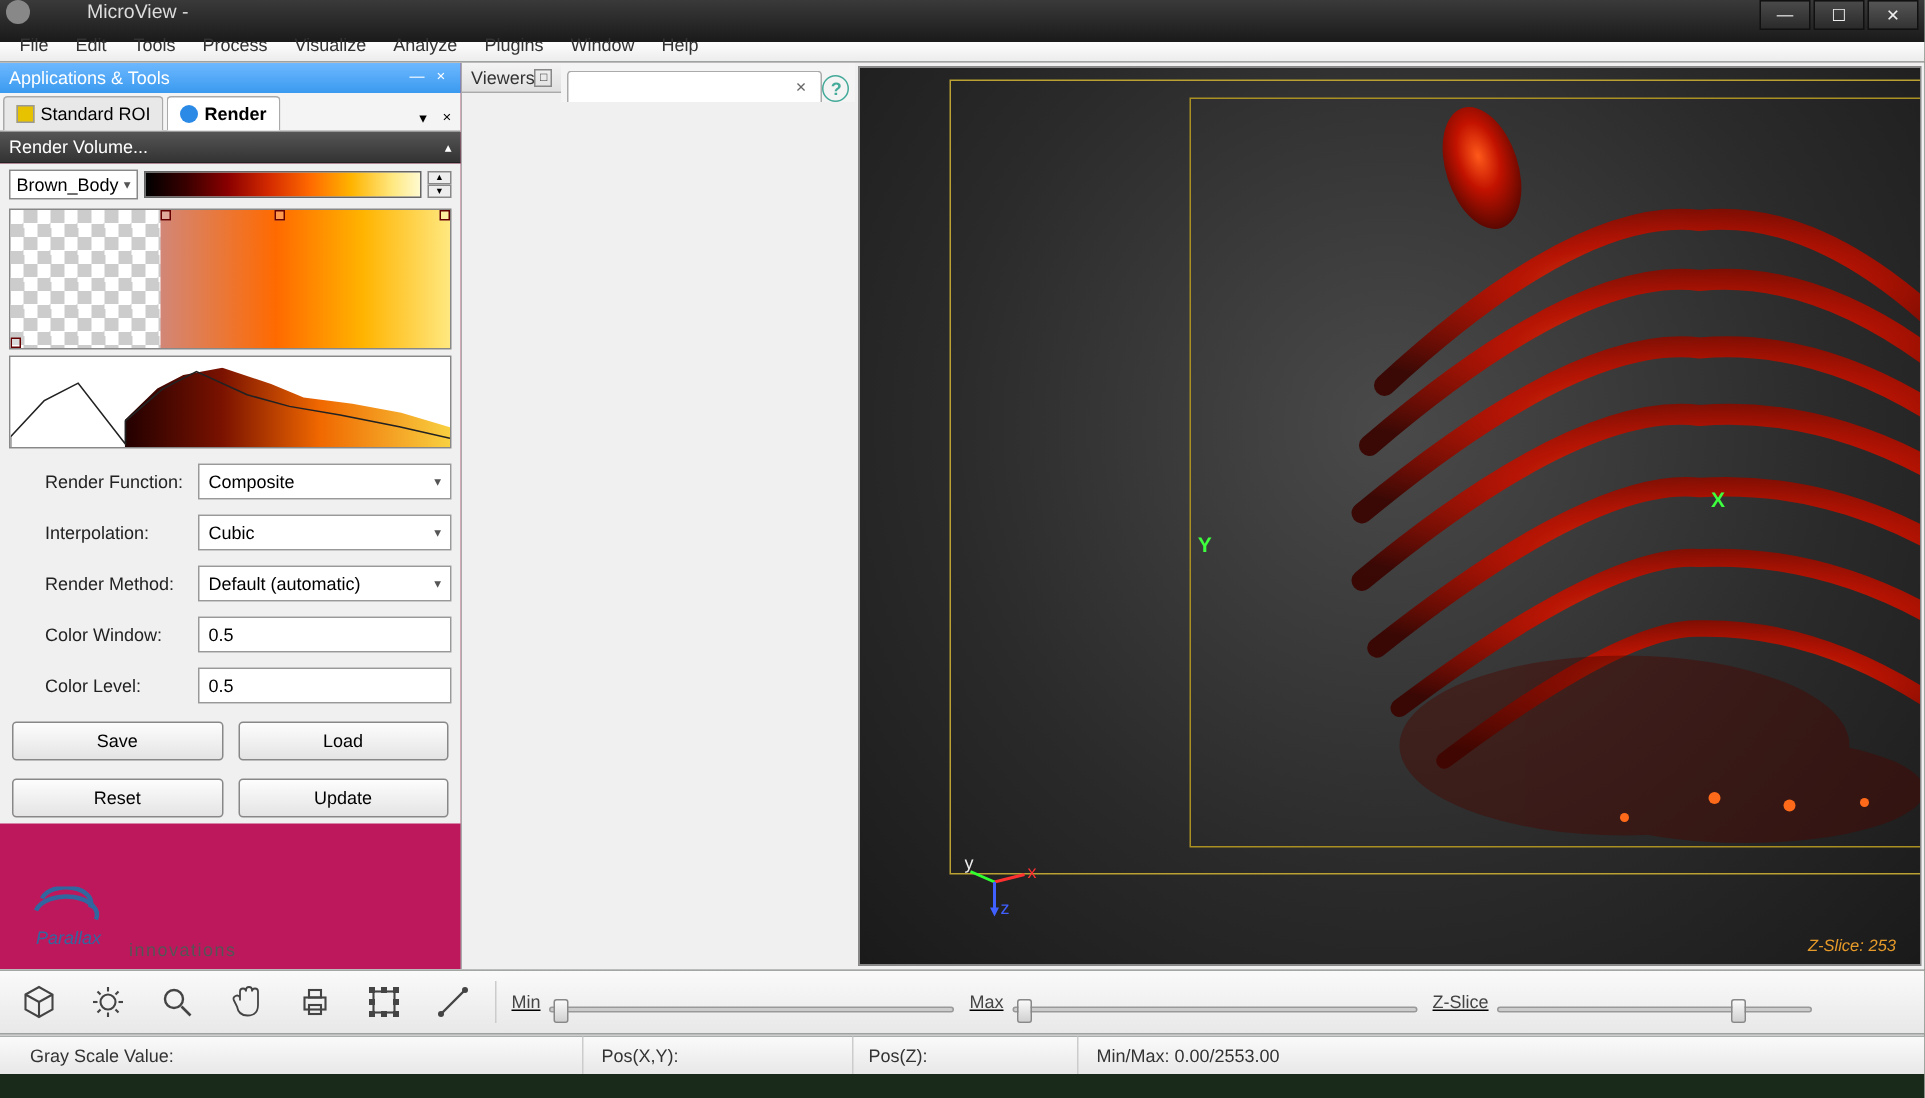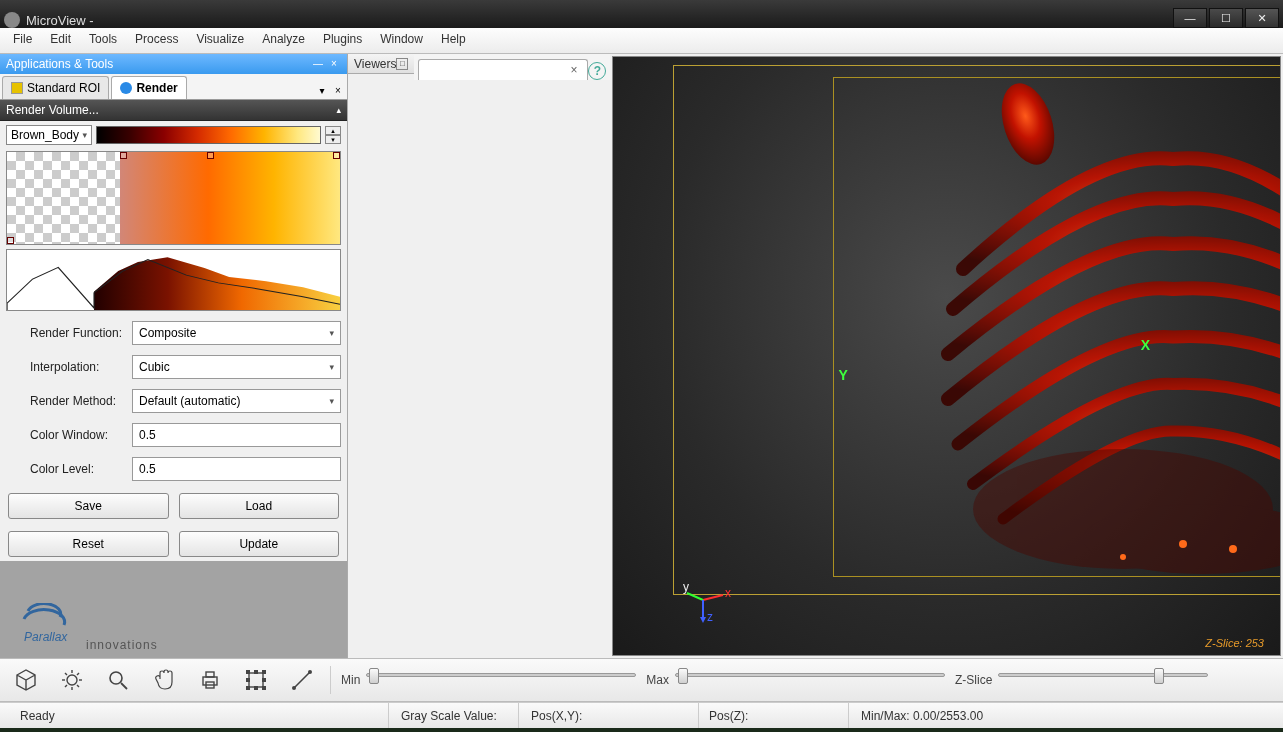--- a/index.html
+++ b/index.html
@@ -1,30 +1,30 @@
 <!DOCTYPE html>
 <html><head>
 <meta charset="utf-8">
 <style>
 * { box-sizing: border-box; margin: 0; padding: 0; font-family: 'Segoe UI', Tahoma, sans-serif; font-size: 12px; }
 body { background: #1a2a1a; width: 1283px; height: 732px; overflow: hidden; }
 
-.titlebar { height: 28px; background: linear-gradient(#3a3a3a, #1a1a1a); display: flex; align-items: flex-end; padding: 0 4px; color: #ddd; }
+.titlebar { height: 28px; background: linear-gradient(#3a3a3a, #1a1a1a); display: flex; align-items: flex-start; padding: 0 4px; color: #ddd; gap: 32px; }
 .titlebar-icon { width: 16px; height: 16px; background: #888; border-radius: 50%; margin-right: 6px; }
 .titlebar-text { flex: 1; font-size: 13px; }
 .win-btns { display: flex; }
 .win-btn { width: 34px; height: 20px; background: linear-gradient(#4a4a4a,#2a2a2a); border: 1px solid #111; margin-left: 2px; display: flex; align-items: center; justify-content: center; color: #eee; font-size: 11px; cursor: pointer; }
 .win-btn.close { background: linear-gradient(#555,#333); }
 
-.menubar { height: 26px; background: linear-gradient(#fdfdfd,#ececec); border-bottom: 1px solid #bbb; display: flex; align-items: flex-start; padding: 0 4px; }
+.menubar { height: 14px; background: linear-gradient(#fdfdfd,#ececec); border-bottom: 1px solid #bbb; display: flex; align-items: flex-end; padding: 0 4px; }
 .menu-item { padding: 4px 9px; color: #333; cursor: pointer; }
 
 .main { display: flex; height: 604px; }
 
-.left-panel { width: 348px; background: #a3a3a3; display: flex; flex-direction: column; border-right: 1px solid #aaa; }
+.left-panel { width: 308px; background: #be185d; display: flex; flex-direction: column; border-right: 1px solid #aaa; }
 
 .apps-header { height: 20px; background: linear-gradient(#6db8ff,#3a9aef); color: #fff; font-size: 11px; display: flex; align-items: center; padding: 0 6px; justify-content: space-between; }
 .apps-header-title { flex: 1; }
 .hdr-btns { display: flex; gap: 2px; }
 .hdr-btn { width: 14px; height: 14px; color: #fff; font-size: 10px; text-align: center; line-height: 14px; cursor: pointer; }
 
 .tabbar { height: 26px; background: #f4f4f4; display: flex; align-items: flex-end; padding: 0 2px; border-bottom: 1px solid #999; }
 .tab { display: flex; align-items: center; padding: 4px 8px; background: #e8e8e8; border: 1px solid #aaa; border-bottom: none; border-radius: 3px 3px 0 0; margin-right: 2px; cursor: pointer; gap: 4px; }
 .tab.active { background: #fff; font-weight: bold; }
 .tab-icon { width: 12px; height: 12px; }
@@ -83,21 +83,21 @@
 .bb-inner { left:220px; top:20px; width:680px; height:500px; border-color:#aa9022; }
 .axis-x { position:absolute; right:130px; top:280px; color:#3dff3d; font-weight:bold; font-size:14px; }
 .axis-y { position:absolute; left:225px; top:310px; color:#3dff3d; font-weight:bold; font-size:14px; }
 .z-slice-label { position:absolute; right:16px; bottom:6px; color:#e69a2a; font-size:11px; font-style:italic; }
 .orient-widget { position:absolute; left:70px; bottom:30px; width:50px; height:50px; }
 .skeleton { position:absolute; left:150px; top:12px; width:720px; height:520px; pointer-events:none; }
 
 .toolbar { height: 44px; background: linear-gradient(#fafafa,#e8e8e8); border-top: 1px solid #bbb; border-bottom: 1px solid #bbb; display: flex; align-items: center; padding: 0 8px; gap: 10px; }
 .tool-btn { width: 36px; height: 32px; display: flex; align-items: center; justify-content: center; cursor: pointer; border-radius:3px; }
 .tool-sep { width:1px; height:28px; background:#ccc; }
-.slider-group { display: flex; align-items: flex-start; gap: 6px; }
+.slider-group { display: flex; align-items: flex-end; gap: 6px; text-decoration: underline; }
 .slider-label { color:#444; font-size:12px; }
 .slider-track { height: 4px; background: #ccc; border:1px solid #999; border-radius:2px; position:relative; }
 .slider-thumb { position:absolute; top:-6px; width:10px; height:16px; background:linear-gradient(#fafafa,#d0d0d0); border:1px solid #888; border-radius:2px; cursor:pointer; }
 .s-min .slider-track { width:270px; } .s-min .slider-thumb { left:2px; }
 .s-max .slider-track { width:270px; } .s-max .slider-thumb { left:2px; }
 .s-z .slider-track { width:210px; } .s-z .slider-thumb { left:155px; }
 
 .statusbar { height: 26px; background: linear-gradient(#fafafa,#e8e8e8); border-top:1px solid #ccc; display:flex; align-items:center; padding:0 8px; color:#333; }
 .status-cell { padding: 0 12px; border-left:1px solid #ccc; height:100%; display:flex; align-items:center; }
 .status-cell:first-child { border-left:none; flex:0 0 380px; }
@@ -378,18 +378,17 @@
   </div>
   <div class="slider-group s-z">
     <span class="slider-label">Z-Slice</span>
     <div class="slider-track">
         <div class="slider-thumb"></div>
       </div>
   </div>
 </div>
 
 <div class="statusbar">
-  <div class="status-cell">Ready</div>
   <div class="status-cell sc-gray">Gray Scale Value:</div>
   <div class="status-cell sc-posxy">Pos(X,Y):</div>
   <div class="status-cell sc-posz">Pos(Z):</div>
   <div class="status-cell sc-minmax">Min/Max: 0.00/2553.00</div>
 </div>
 
 </body></html>

